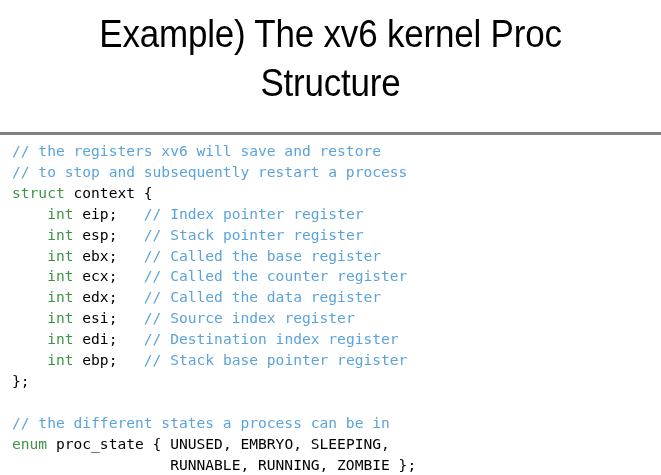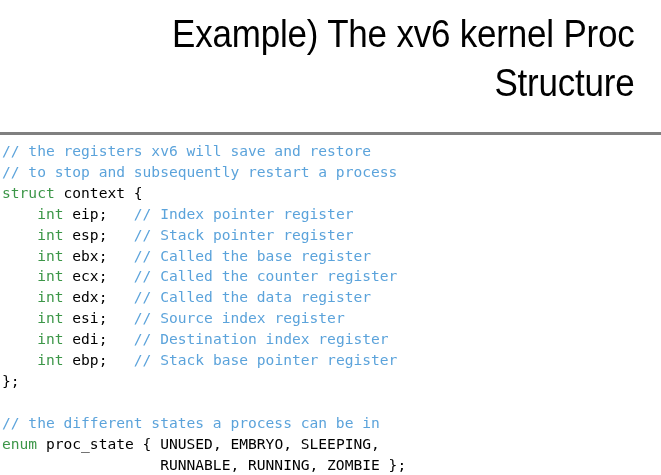--- a/index.html
+++ b/index.html
@@ -20,21 +20,21 @@
     height: 475px;
     background: #ffffff;
   }
 
   
   .title-block {
     position: absolute;
     left: 0;
     top: 10px;
     width: 661px;
-    text-align: right;
+    text-align: center;
   }
   .title-line {
     font-family: "Liberation Sans", sans-serif;
     font-size: 38px;
     line-height: 49px;
     font-weight: 400;
     color: #000000;
     letter-spacing: -0.2px;
     transform: scaleX(0.92);
     transform-origin: center center;
@@ -47,21 +47,21 @@
     left: 0;
     top: 132px;
     width: 661px;
     height: 3px;
     background: #808080;
   }
 
   
   .code-block {
     position: absolute;
-    left: 2px;
+    left: 12px;
     top: 141px;
     width: 640px;
     font-family: "DejaVu Sans Mono", "Liberation Mono", monospace;
     font-size: 14.6px;
     line-height: 20.9px;
     white-space: pre;
     color: #000000;
     letter-spacing: 0px;
   }
   .code-line {

